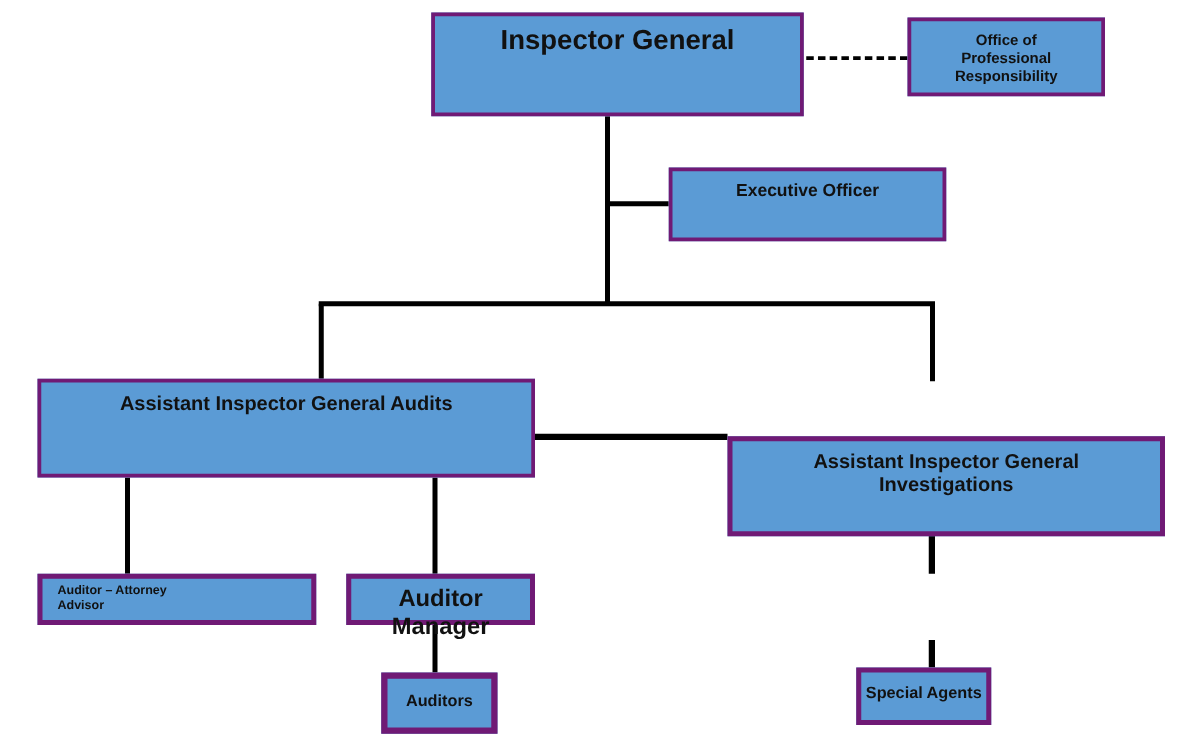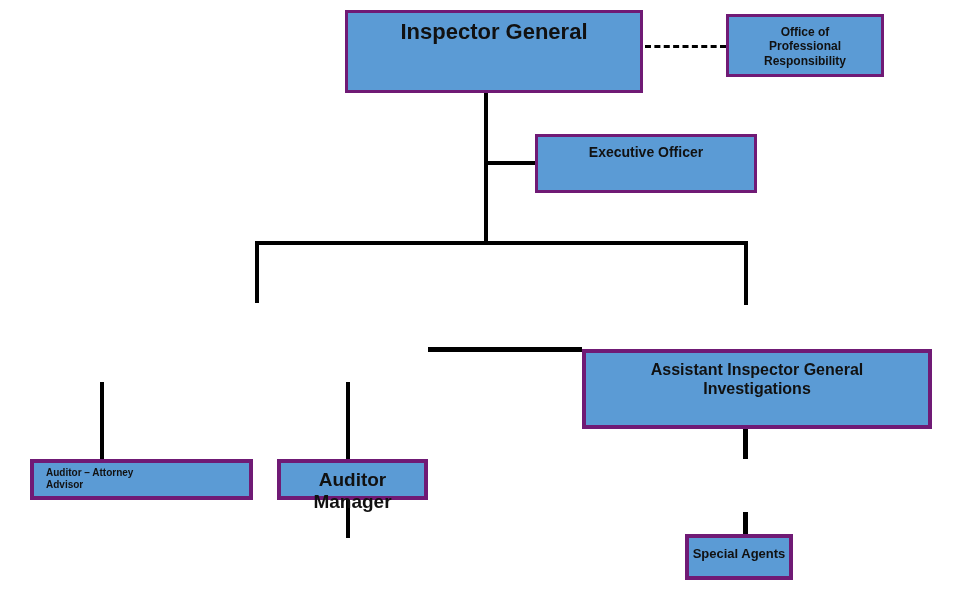--- a/index.html
+++ b/index.html
@@ -69,26 +69,28 @@
   <div class="connector" id="conn-special-v"></div>
 
   <div class="node" id="node-ig">Inspector General</div>
 
   <div class="node" id="node-opr">Office of
 Professional
 Responsibility</div>
 
   <div class="node" id="node-exec">Executive Officer</div>
 
+  <div class="node" id="node-audits">Assistant Inspector General Audits</div>
 
   <div class="node" id="node-invest">Assistant Inspector General
 Investigations</div>
 
   <div class="node" id="node-advisor">Auditor – Attorney
 Advisor</div>
 
   <div class="node" id="node-manager">Auditor Manager</div>
 
+  <div class="node" id="node-auditors">Auditors</div>
 
 
   <div class="node" id="node-special">Special Agents</div>
 
 </div>
 
 </body></html>

